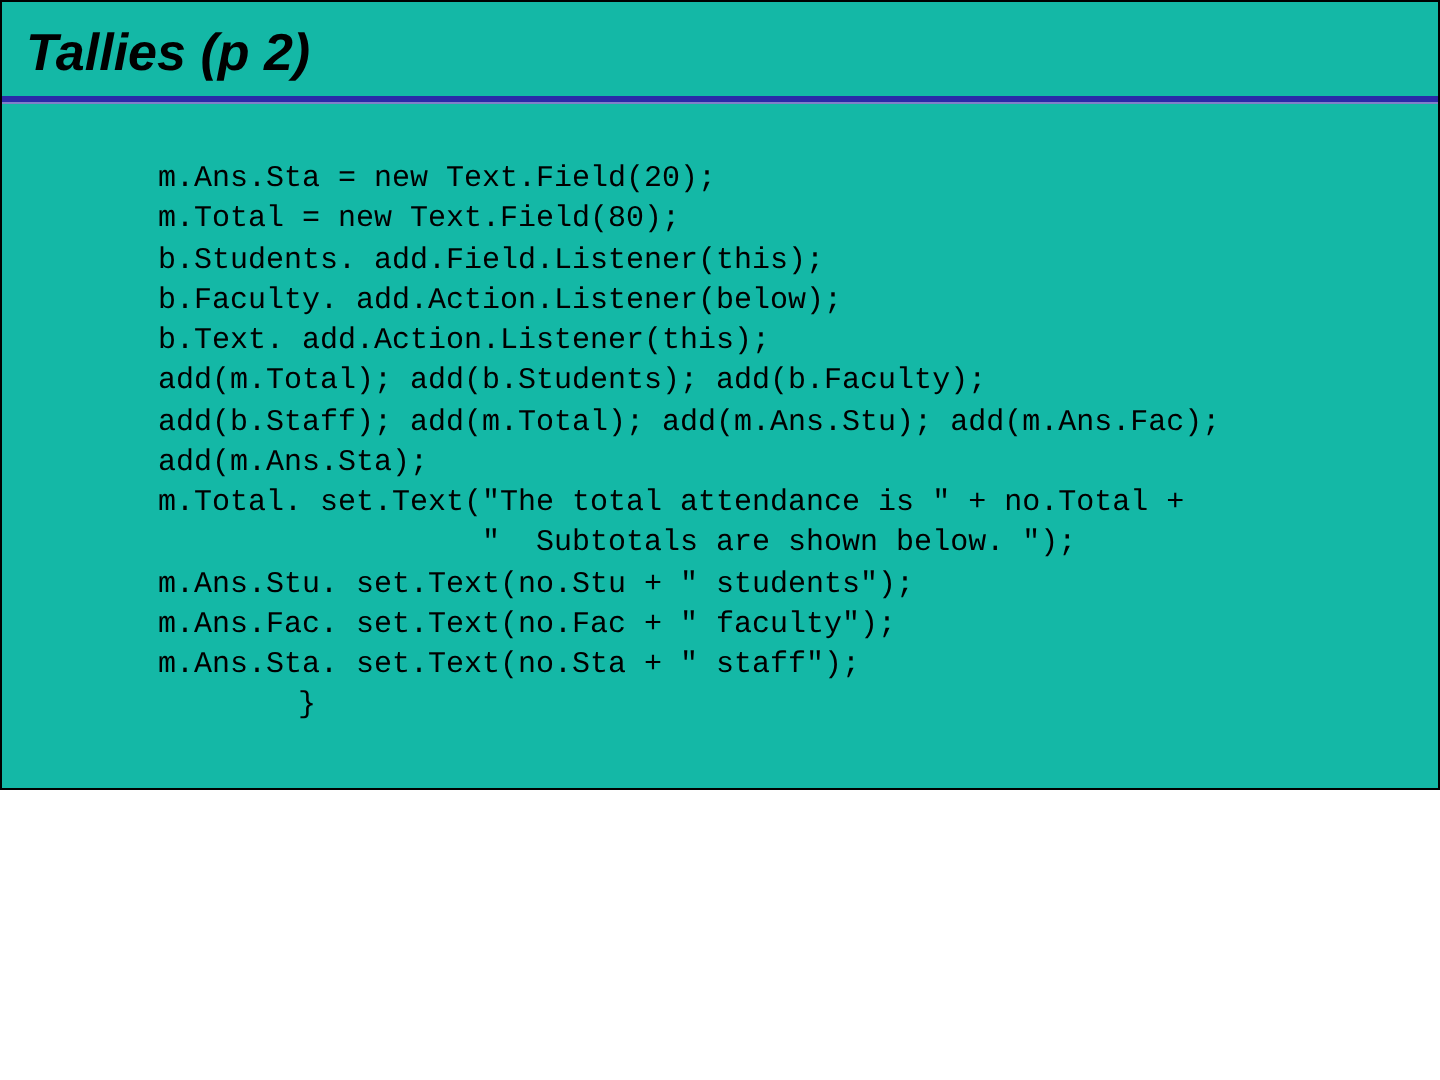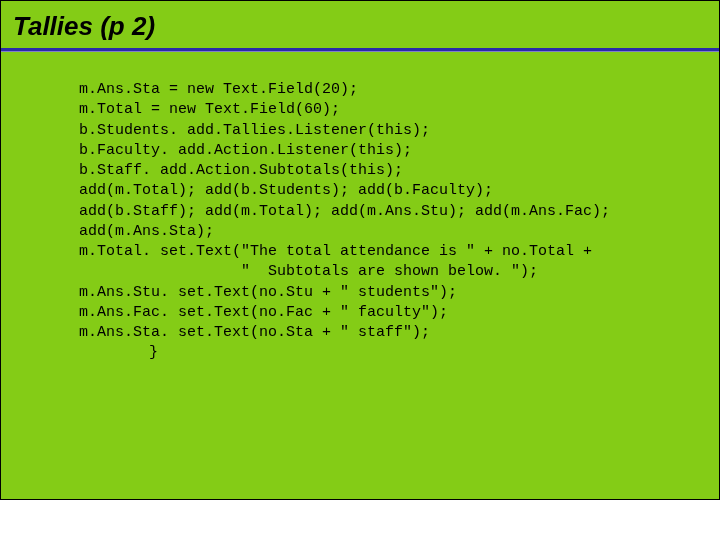--- a/index.html
+++ b/index.html
@@ -1,22 +1,22 @@
 <!DOCTYPE html>
 <html><head>
 <meta charset="utf-8">
 <style>
   * { margin: 0; padding: 0; box-sizing: border-box; }
   html, body { width: 720px; height: 540px; background: #fff; font-family: Arial, Helvetica, sans-serif; }
   .slide {
     width: 720px;
-    height: 500px;
+    height: 395px;
     border: 1px solid #000;
     position: relative;
-    background: #84cc16;
+    background: #14b8a6;
   }
   .title {
     font-size: 26px;
     font-weight: bold;
     font-style: italic;
     color: #000;
     padding: 10px 0 6px 12px;
   }
   .rule {
     height: 0;
@@ -37,24 +37,24 @@
   }
 </style>
 </head>
 <body>
 
 <div class="slide">
   <div class="title">Tallies (p 2)</div>
   <div class="rule"></div>
 
   <div class="code-block"><span>m.Ans.Sta = new Text.Field(20);</span>
-<span>m.Total = new Text.Field(60);</span>
-<span>b.Students. add.Tallies.Listener(this);</span>
-<span>b.Faculty. add.Action.Listener(this);</span>
-<span>b.Staff. add.Action.Subtotals(this);</span>
+<span>m.Total = new Text.Field(80);</span>
+<span>b.Students. add.Field.Listener(this);</span>
+<span>b.Faculty. add.Action.Listener(below);</span>
+<span>b.Text. add.Action.Listener(this);</span>
 <span>add(m.Total); add(b.Students); add(b.Faculty);</span>
 <span>add(b.Staff); add(m.Total); add(m.Ans.Stu); add(m.Ans.Fac);</span>
 <span>add(m.Ans.Sta);</span>
 <span>m.Total. set.Text("The total attendance is " + no.Total +</span>
 <span>                  "  Subtotals are shown below. ");</span>
 <span>m.Ans.Stu. set.Text(no.Stu + " students");</span>
 <span>m.Ans.Fac. set.Text(no.Fac + " faculty");</span>
 <span>m.Ans.Sta. set.Text(no.Sta + " staff");</span>
 <span class="closing">}</span></div>
 </div>

